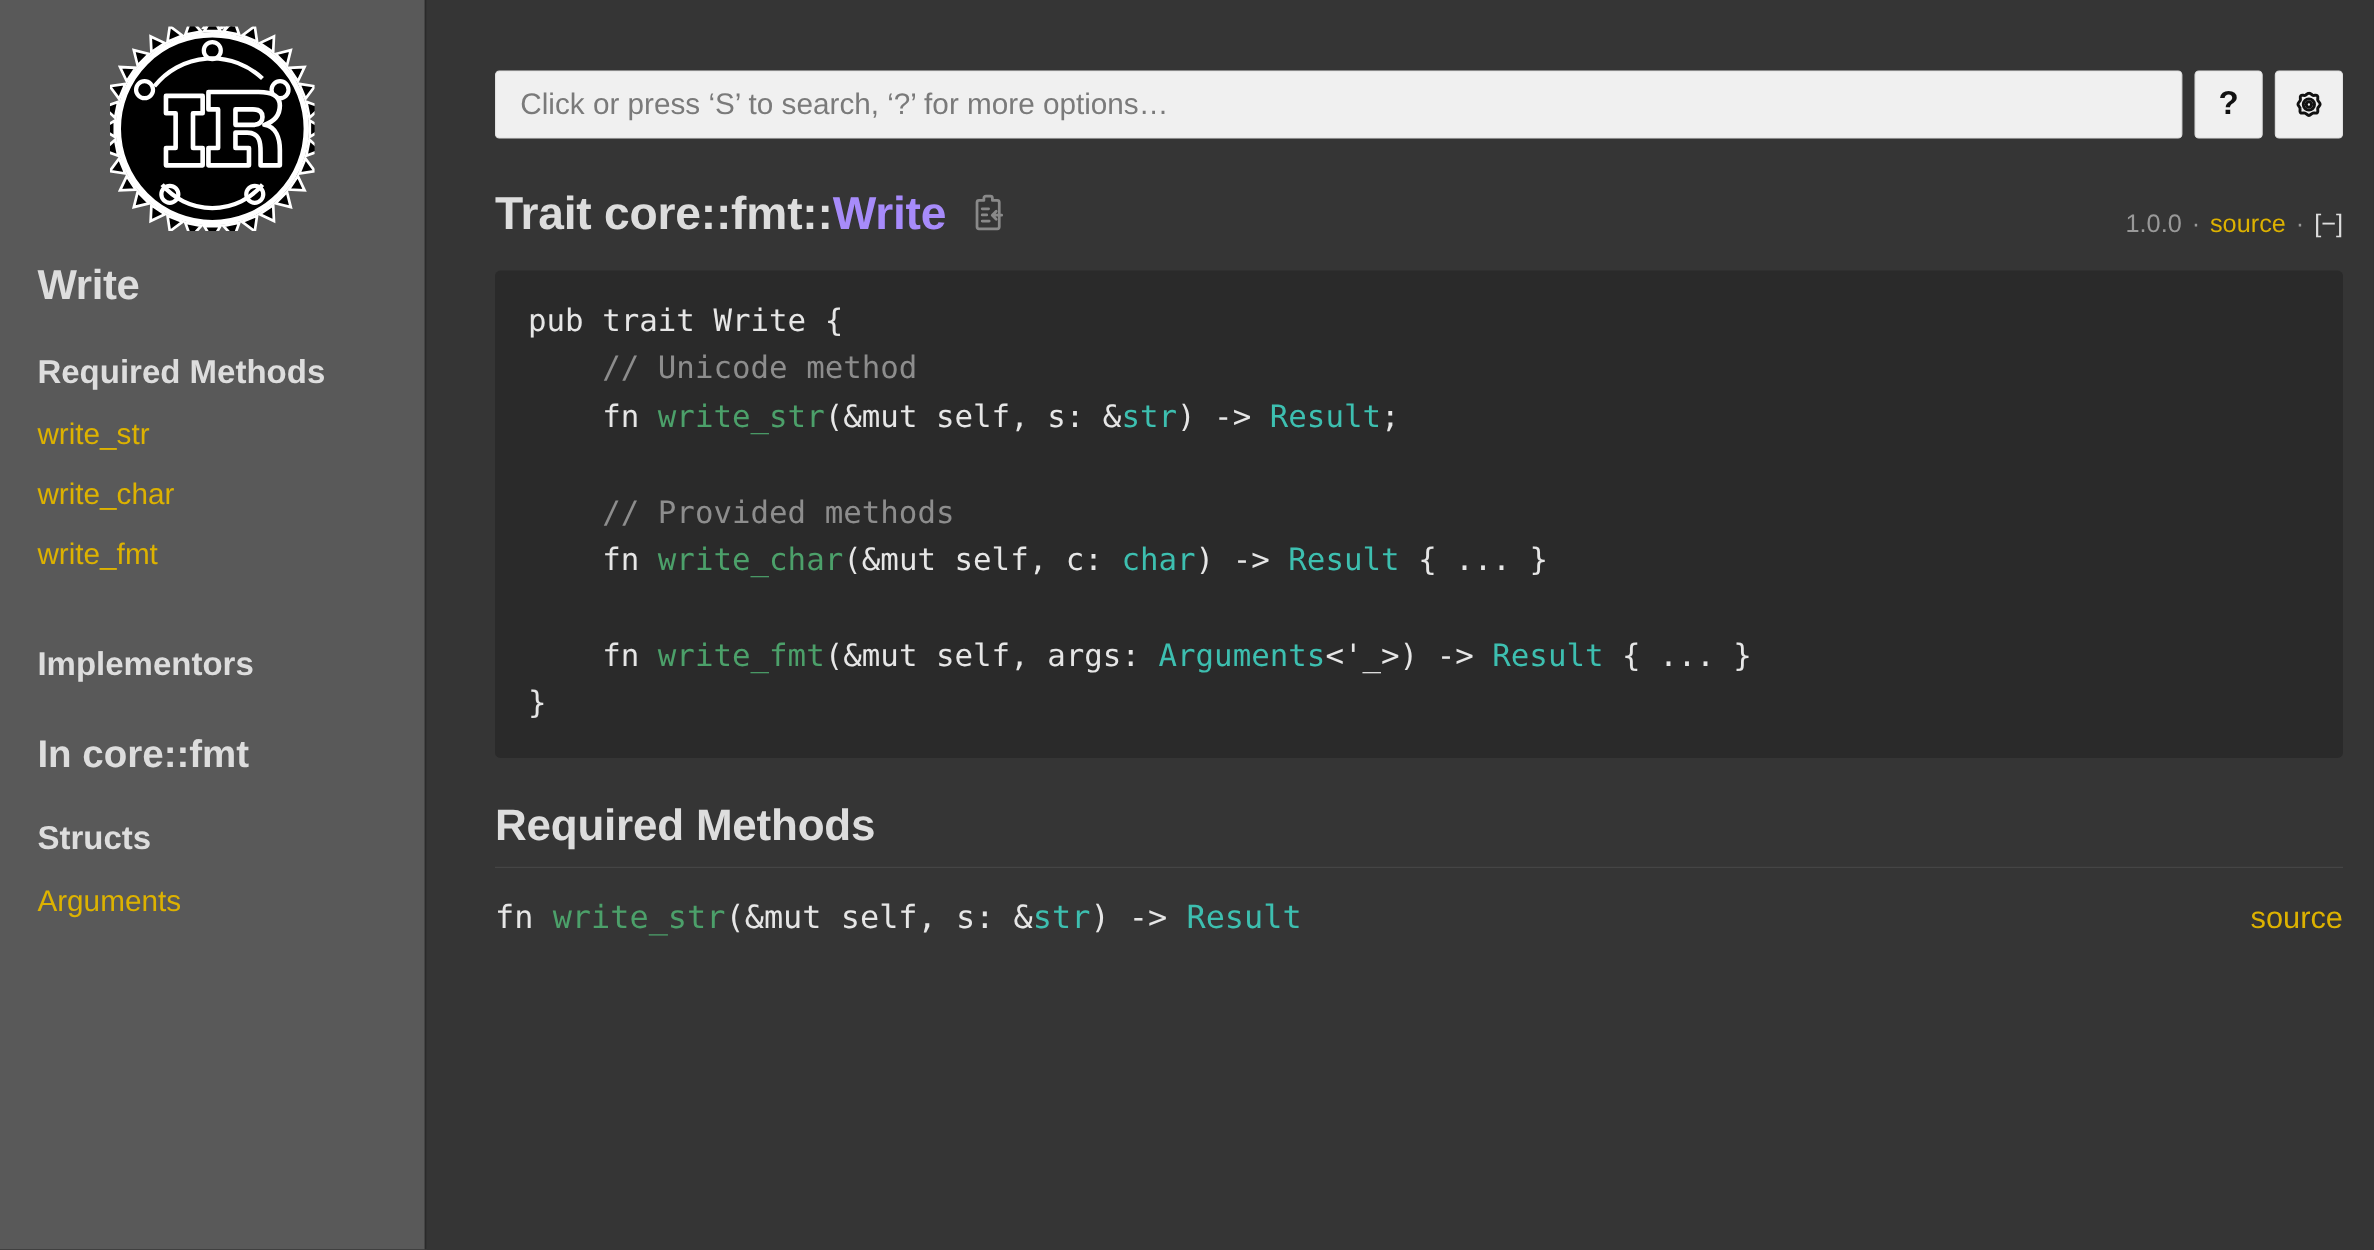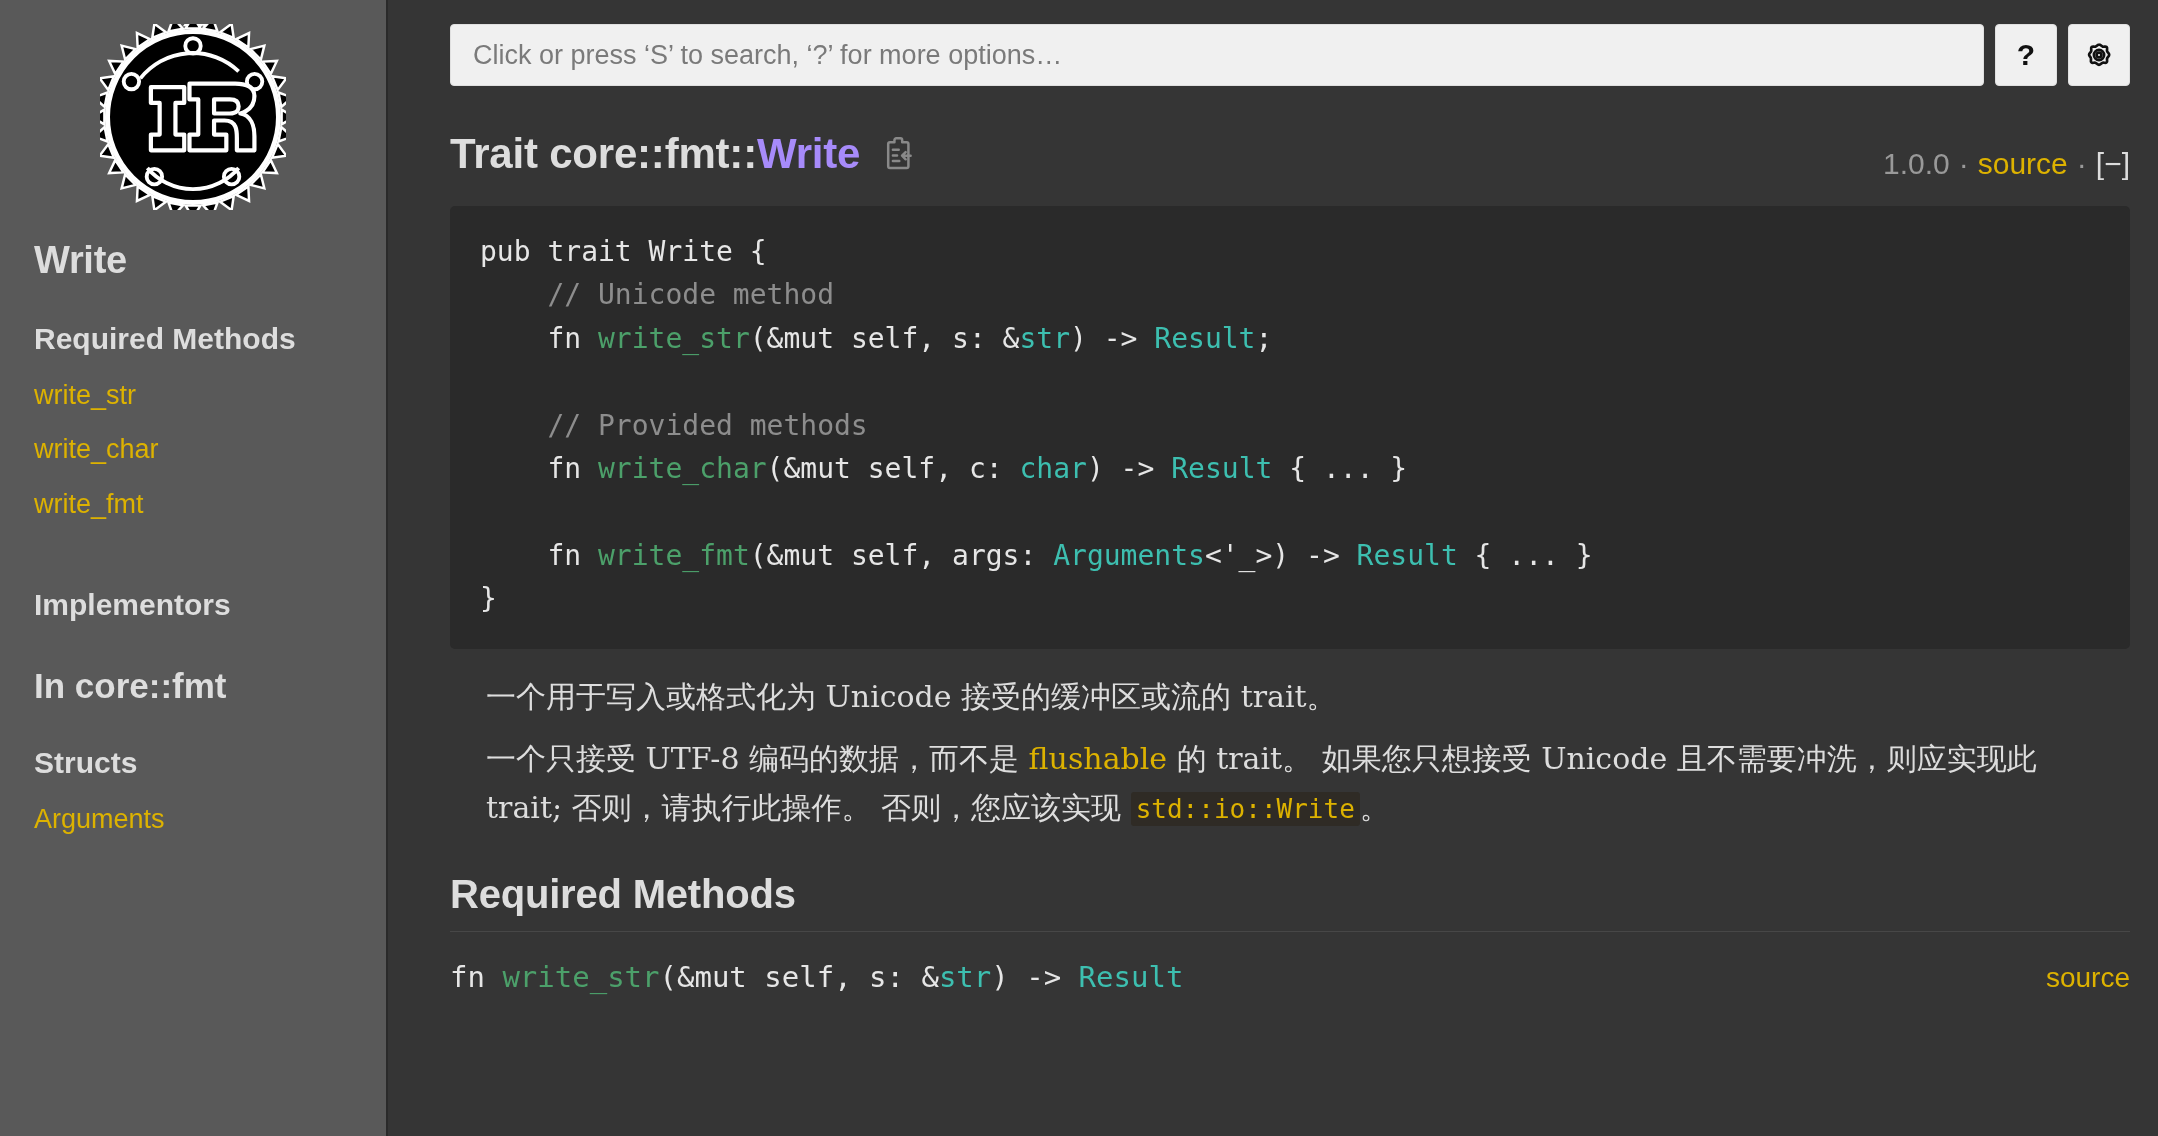--- a/index.html
+++ b/index.html
@@ -78,20 +78,21 @@
     position: relative;
     overflow: hidden;
   }
 
   
   .search-row {
     display: flex;
     align-items: stretch;
     gap: 11px;
     height: 58px;
+    margin-top: 40px;
   }
 
   .search-input {
     flex: 1 1 auto;
     min-width: 0;
     height: 62px;
     background: #f0f0f0;
     border: 1px solid #e0e0e0;
     border-radius: 4px;
     font-family: "Liberation Sans", sans-serif;
@@ -142,21 +143,21 @@
   .copy-icon {
     margin-left: 22px;
     display: flex;
     align-items: center;
     cursor: pointer;
     opacity: .62;
   }
 
   .title-meta {
     margin-left: auto;
-    font-size: 30px;
+    font-size: 23px;
     color: #999;
     white-space: nowrap;
     display: flex;
     align-items: baseline;
     gap: 0;
     margin-top: 19px;
   }
   .title-meta .sep { color: #999; padding: 0 9px; }
   .title-meta .src { color: #ddb200; text-decoration: none; cursor: pointer; }
   .title-meta .toggle { color: #ddd; cursor: pointer; }
@@ -381,24 +382,20 @@
     <div class="code-block"><span id="decl-code"><span>pub trait Write {</span>
 <span class="cmt">    // Unicode method</span>
 <span>    fn </span><span class="fnm">write_str</span><span>(&amp;mut self, s: &amp;</span><span class="typ">str</span><span>) -&gt; </span><span class="typ">Result</span><span>;</span>
 <span></span>
 <span class="cmt">    // Provided methods</span>
 <span>    fn </span><span class="fnm">write_char</span><span>(&amp;mut self, c: </span><span class="typ">char</span><span>) -&gt; </span><span class="typ">Result</span><span> { ... }</span>
 <span></span>
 <span>    fn </span><span class="fnm">write_fmt</span><span>(&amp;mut self, args: </span><span class="typ">Arguments</span><span>&lt;'_&gt;) -&gt; </span><span class="typ">Result</span><span> { ... }</span>
 <span>}</span></span></div>
 
-    <div class="prose">
-      <p>一个用于写入或格式化为 Unicode 接受的缓冲区或流的 trait。</p>
-      <p><span>一个只接受 UTF-8 编码的数据，而不是 </span><a class="link">flushable</a><span> 的 trait。 如果您只想接受 Unicode 且不需要冲洗，则应实现此 trait; 否则，请执行此操作。 否则，您应该实现 </span><code class="inline">std::io::Write</code><span>。</span></p>
-    </div>
 
     <h2 class="section-head">Required Methods</h2>
 
     <div class="method-row">
       <span class="method-sig" id="method-sig-0"><span>fn </span><span class="fnm">write_str</span><span>(&amp;mut self, s: &amp;</span><span class="typ">str</span><span>) -&gt; </span><span class="typ">Result</span></span>
       <a class="method-src">source</a>
     </div>
 
   </main>
 </div>

